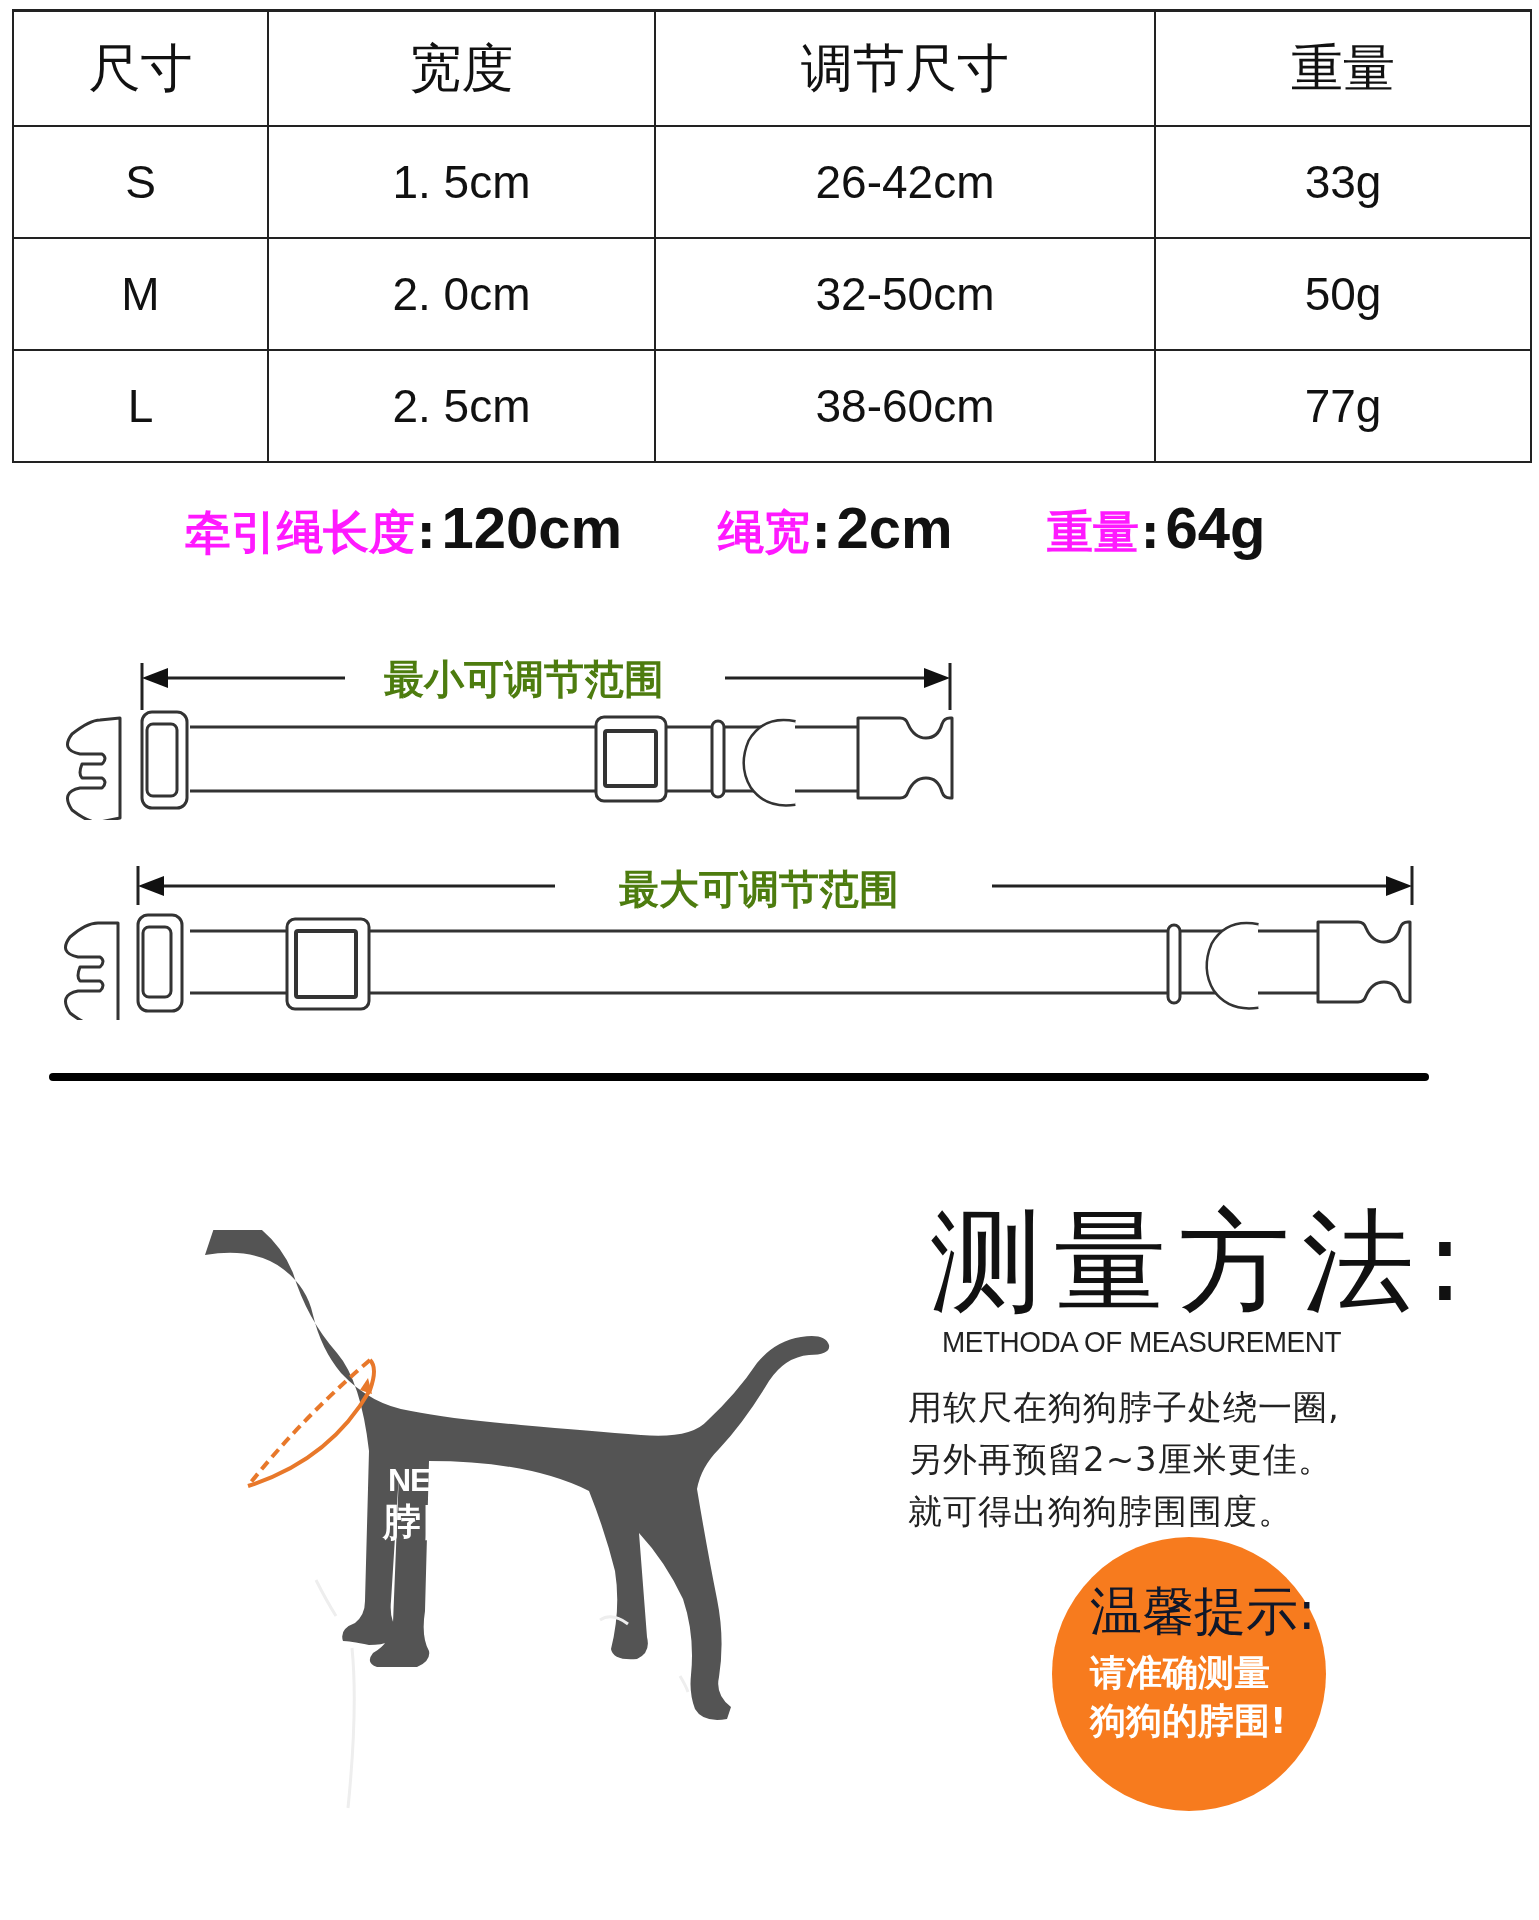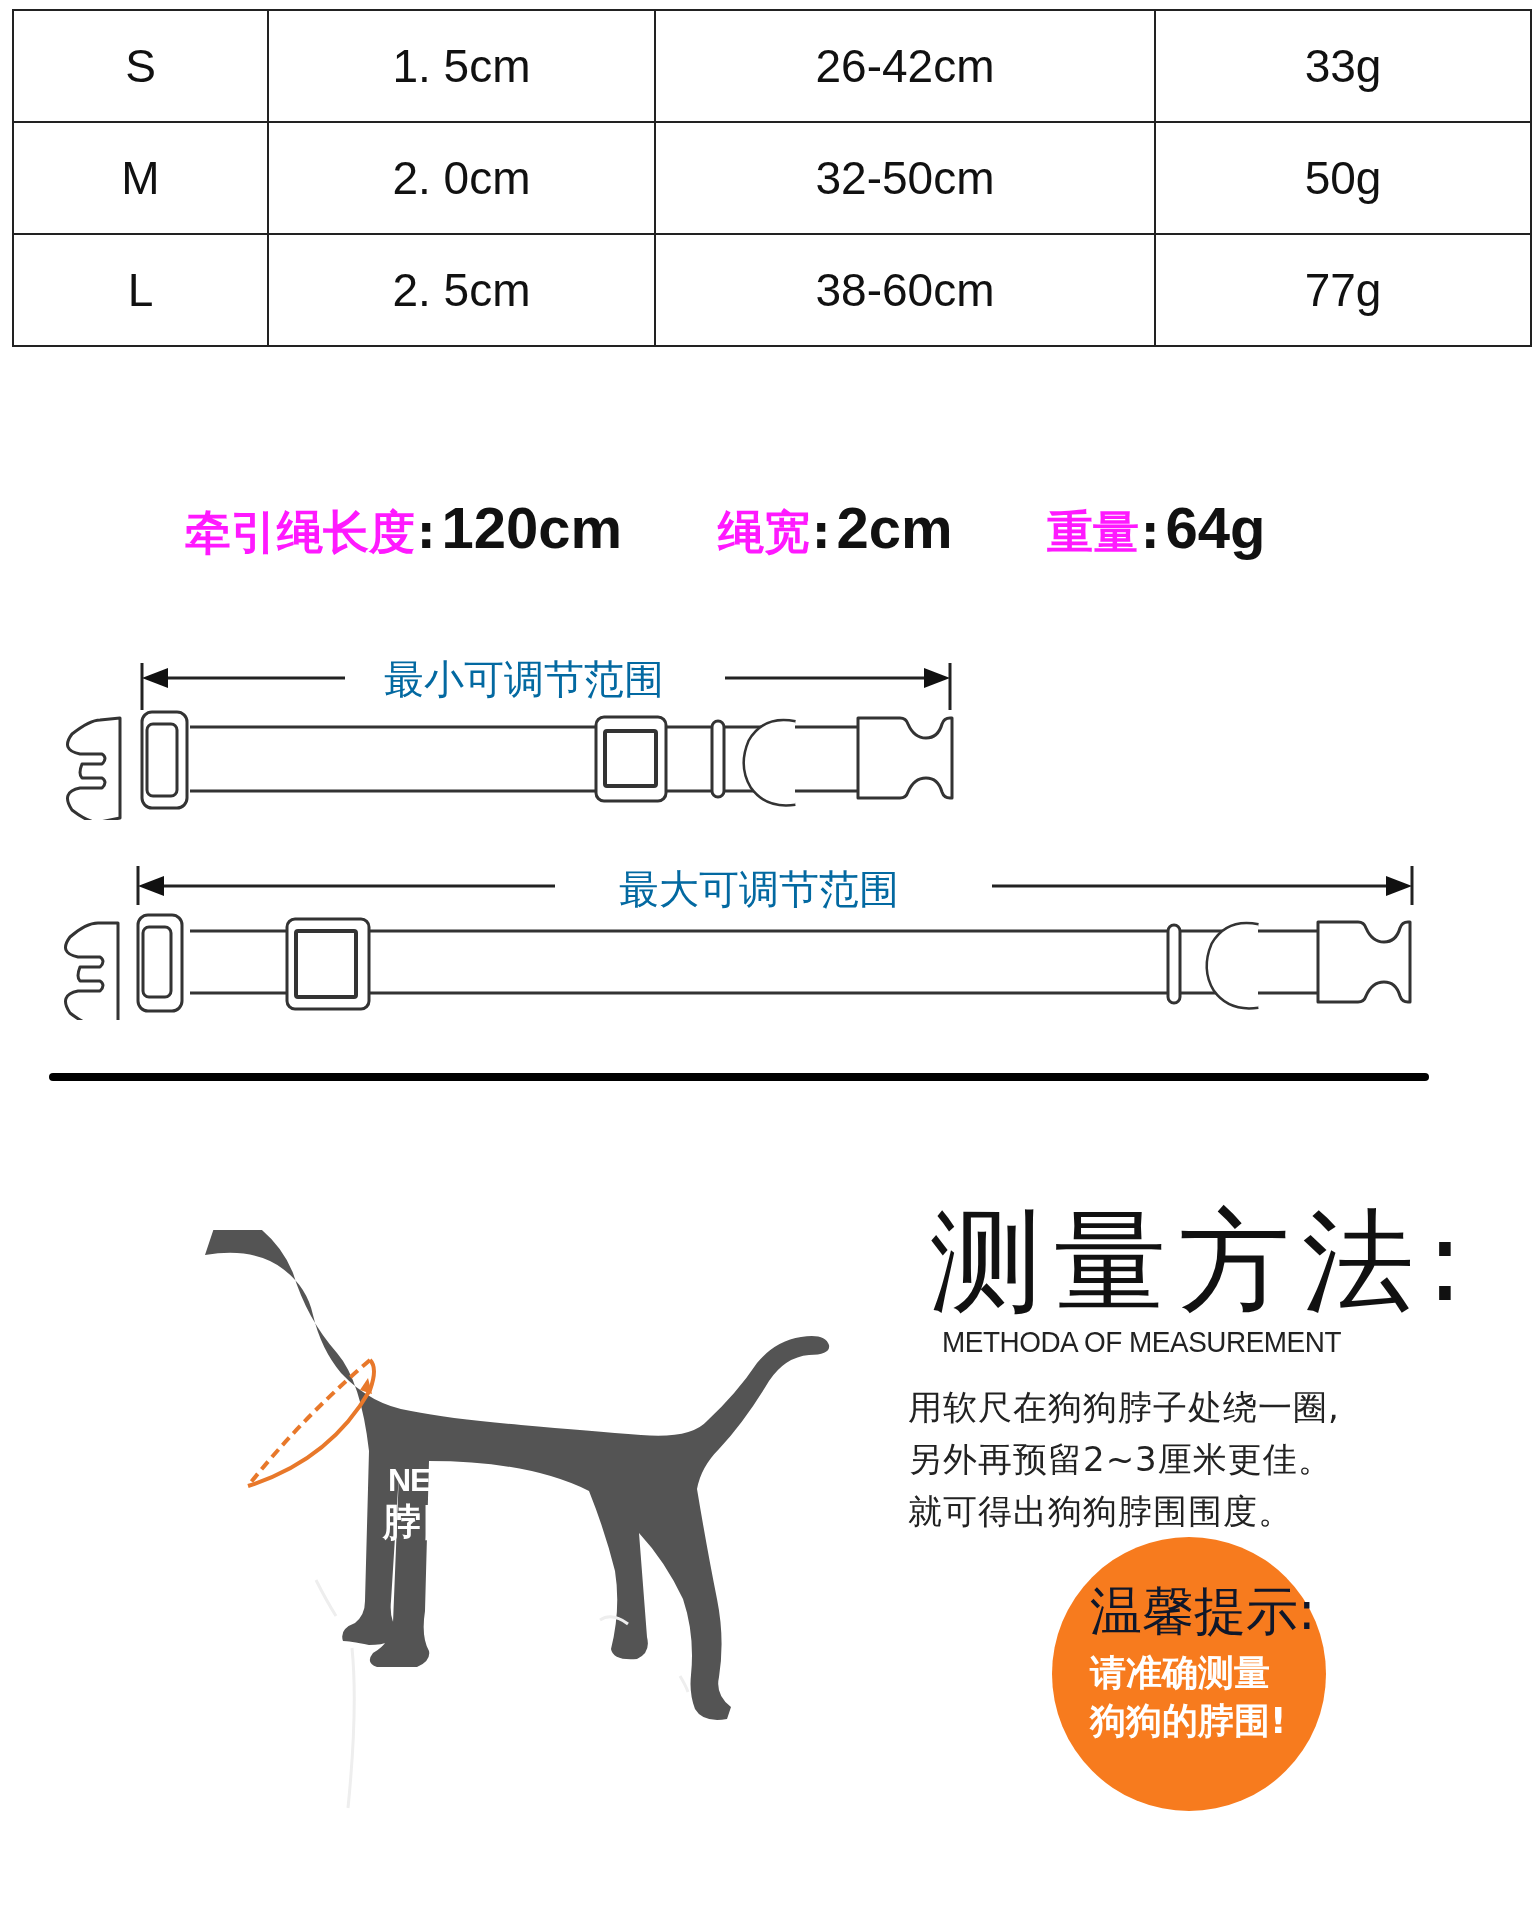--- a/index.html
+++ b/index.html
@@ -15,21 +15,21 @@
   .size-table tr:first-child th { border-top-width:3px; }
 
   
   .spec-row { position:absolute; top:488px; left:0; width:1414px; height:80px; font-weight:bold; }
   .spec { position:absolute; top:0; font-size:58px; line-height:80px; white-space:nowrap; }
   .spec .k { color:#ff19ff; font-size:46px; font-family:"DejaVu Sans", sans-serif; }
   .spec .c { color:#111; font-size:46px; margin:0 6px 0 2px; }
   .spec .v { color:#111; font-family:"Liberation Sans", sans-serif; font-weight:bold; }
 
   
-  .range-label { position:absolute; font-weight:normal; font-size:40px; color:#0369a1; background:#fff; padding:0 14px; white-space:nowrap; }
+  .range-label { position:absolute; font-weight:bold; font-size:40px; color:#4d7c0f; background:#fff; padding:0 14px; white-space:nowrap; }
   .divider { position:absolute; left:49px; top:1073px; width:1380px; height:8px; background:#000; border-radius:4px; }
 
   
   .measure-title { position:absolute; left:930px; top:1205px; font-size:112px; letter-spacing:12px; color:#111; white-space:nowrap; line-height:1; }
   .measure-sub { position:absolute; left:942px; top:1325px; font-size:30px; font-family:"Liberation Sans", sans-serif; color:#222; letter-spacing:-0.5px; white-space:nowrap; transform:scaleX(0.93); transform-origin:left; }
   .measure-line { position:absolute; left:908px; font-size:34px; color:#222; white-space:nowrap; letter-spacing:1px;text-align:center; }
 
   .tip-circle { position:absolute; left:1052px; top:1537px; width:274px; height:274px; border-radius:50%; background:#f77b1e; }
   .tip-title { position:absolute; left:38px; top:40px; font-size:52px; color:#0f172a; white-space:nowrap; }
   .tip-line { position:absolute; left:38px; font-size:36px; color:#fff; font-weight:bold; white-space:nowrap; }
@@ -41,20 +41,26 @@
 <body>
 
 <table class="size-table">
   <colgroup>
     <col style="width:255px">
       <col style="width:387px">
       <col style="width:500px">
       <col style="width:376px">
   </colgroup>
   <tbody>
+      <tr>
+    <th>尺寸</th>
+    <th>宽度</th>
+    <th>调节尺寸</th>
+    <th>重量</th>
+  </tr>
   <tr>
     <td>S</td>
     <td>1. 5cm</td>
     <td>26-42cm</td>
     <td>33g</td>
   </tr>
   <tr>
     <td>M</td>
     <td>2. 0cm</td>
     <td>32-50cm</td>

